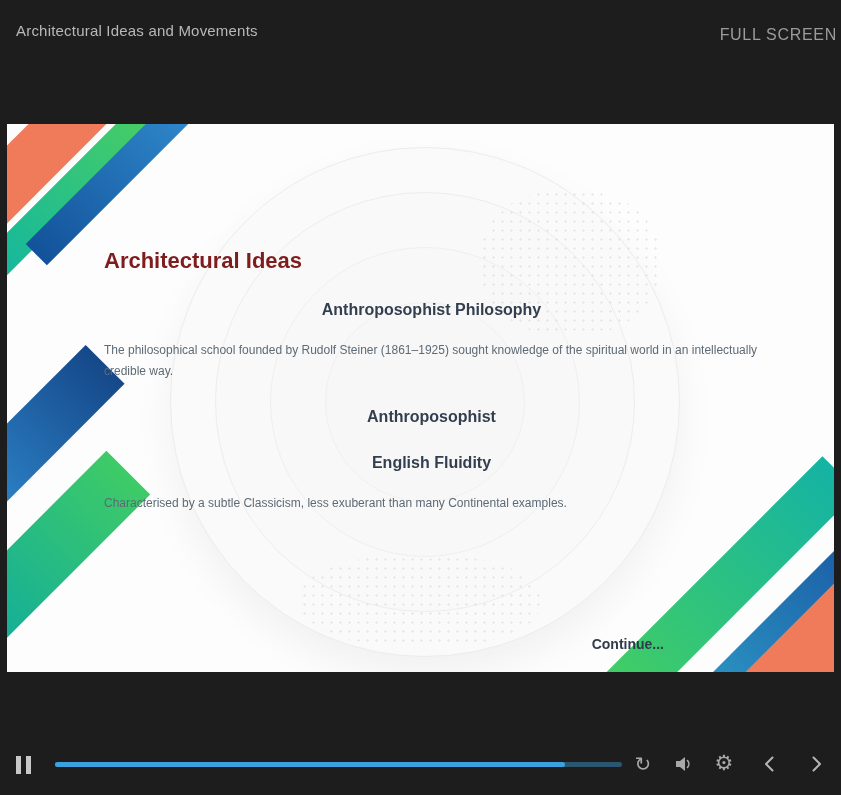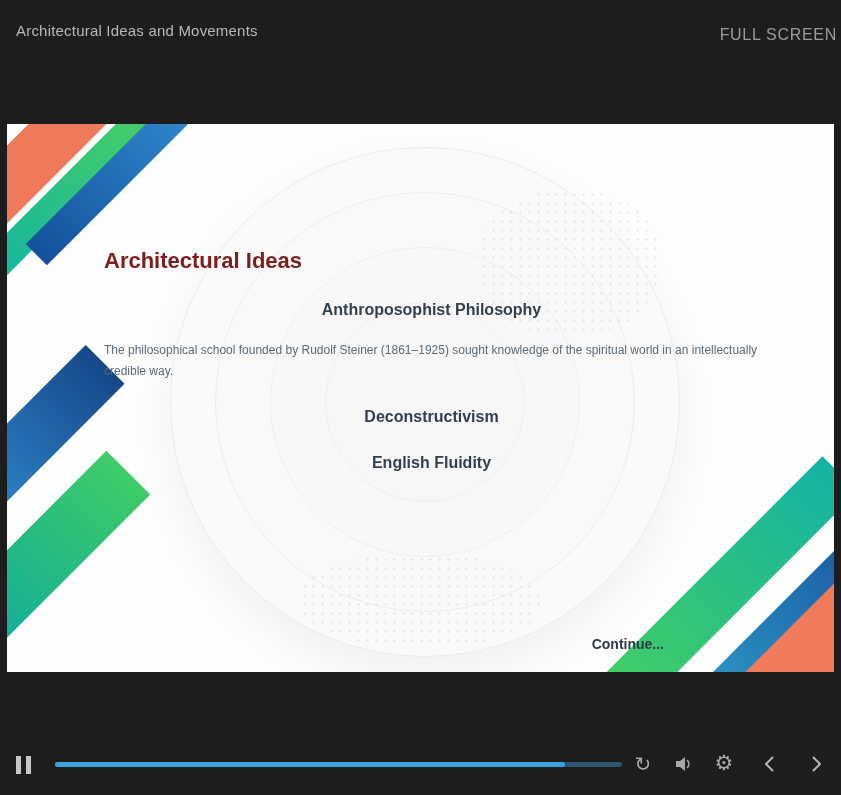--- a/index.html
+++ b/index.html
@@ -114,23 +114,24 @@
     <div class="stripe br-green"></div>
     <div class="stripe br-blue"></div>
     <div class="stripe br-orange"></div>
 
     <div class="content">
       <h1 class="slide-title">Architectural Ideas</h1>
 
       <h2 class="sec-heading">Anthroposophist Philosophy</h2>
       <p class="sec-body">The philosophical school founded by Rudolf Steiner (1861–1925) sought knowledge of the spiritual world in an intellectually credible way.</p>
 
-      <h2 class="sec-heading">Deconstructivism</h2>
+      <h2 class="sec-heading">Anthroposophist</h2>
 
       <h2 class="sec-heading">English Fluidity</h2>
+      <p class="sec-body">Characterised by a subtle Classicism, less exuberant than many Continental examples.</p>
     </div>
 
     <a class="continue-link">Continue...</a>
   </main>
 
   <footer class="player">
     <button class="pause-btn" aria-label="pause">
       <span class="bar"></span>
       <span class="bar"></span>
     </button>

